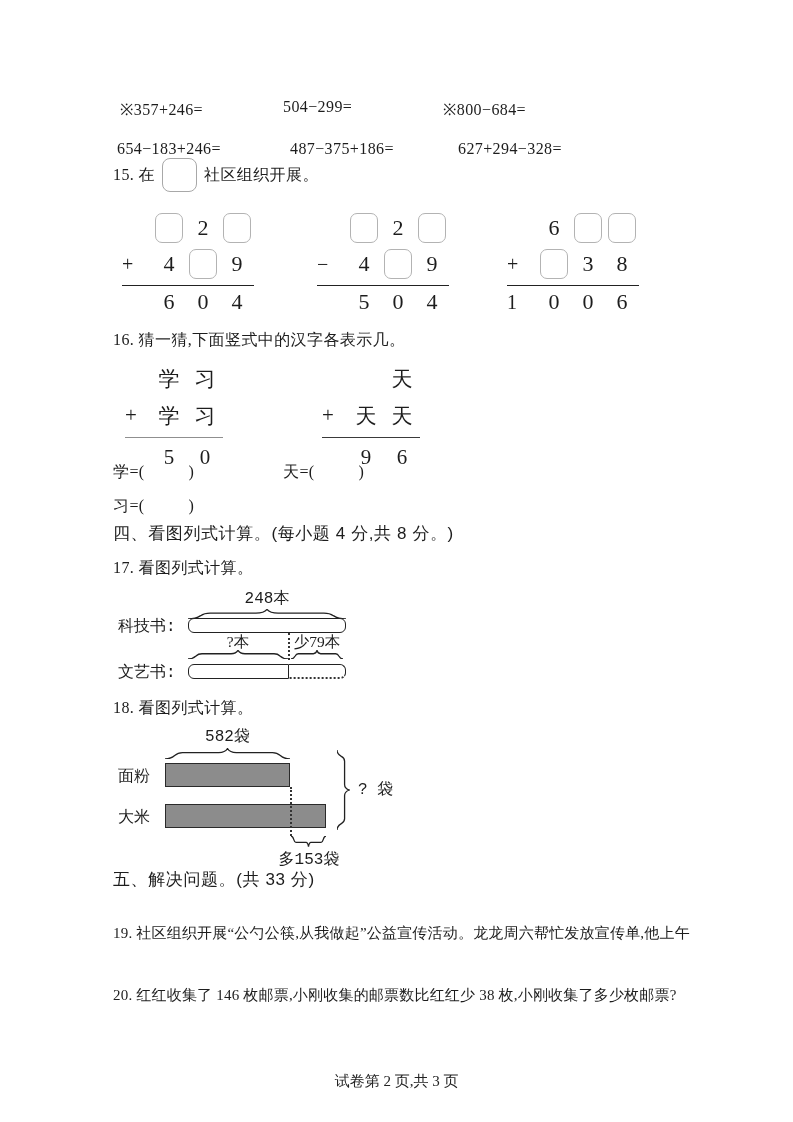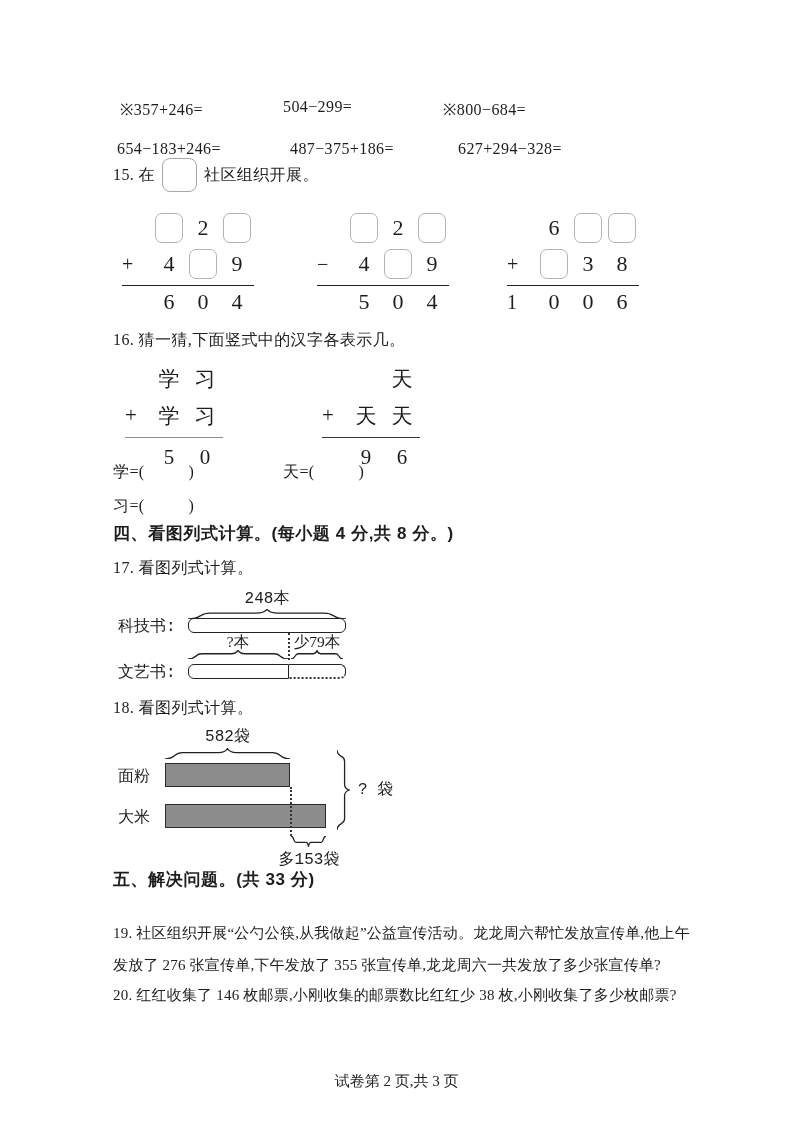--- a/index.html
+++ b/index.html
@@ -2,21 +2,21 @@
 <html><head>
 <meta charset="utf-8">
 <style>
   html,body { margin:0; padding:0; background:#fff; }
   .page { position:relative; width:793px; height:1122px; background:#ffffff;
           font-family:"Liberation Serif","DejaVu Serif",serif; color:#1d1d1d; overflow:hidden; }
   .abs { position:absolute; }
   .oral { font-size:16px; letter-spacing:0.4px; white-space:nowrap; }
   .qline { font-size:16px; letter-spacing:0.4px; white-space:nowrap; }
   .body-text { font-size:15px; letter-spacing:0.2px; white-space:nowrap;margin-top:24px; }
-  .heading { font-family:"Liberation Sans","DejaVu Sans",sans-serif; font-weight:700;
+  .heading { font-family:"Liberation Sans","DejaVu Sans",sans-serif; font-weight:400;
              font-size:17px; letter-spacing:0.6px; white-space:nowrap; }
   .footer { font-size:15px; width:793px; text-align:center; color:#222; }
 
   
   .vp { display:flex; flex-direction:column; width:132px; }
   .vrow { display:flex; align-items:center; height:36px; }
   .vrow-sum { height:30px; }
   .vcell { width:34px; height:100%; display:flex; align-items:center; justify-content:center;
            font-size:22px; }
   .vop { width:30px; justify-content:flex-start; font-size:20px; }
@@ -235,18 +235,17 @@
     </svg>
     <span class="abs dlabel center" style="left:147px;top:123px;width:88px">多153袋</span>
     <svg class="abs brace" style="left:219px;top:24px" width="13" height="80" viewBox="0 0 12 100" preserveAspectRatio="none">
       <path d="M0,0 C0,3 1.5,6 4,8 C6,9.5 7,11 7,14 L7,43 C7,46.5 8,48.5 11.5,50 C8,51.5 7,53.5 7,57 L7,86 C7,89 6,90.5 4,92 C1.5,94 0,97 0,100"></path>
     </svg>
     <span class="abs dlabel" style="left:240px;top:53px">? 袋</span>
   </div>
 
   <div class="abs heading" style="left:113px;top:868px">五、解决问题。(共 33 分)</div>
   <div class="abs body-text" style="left:113px;top:900px">19. 社区组织开展“公勺公筷,从我做起”公益宣传活动。龙龙周六帮忙发放宣传单,他上午</div>
-  <div class="abs body-text" style="left:113px;top:932px">发放了 276 张宣传单,下午发放了 355 张宣传单,龙龙周六一共发放了多少张宣传单?</div>
   <div class="abs body-text" style="left:113px;top:962px">20. 红红收集了 146 枚邮票,小刚收集的邮票数比红红少 38 枚,小刚收集了多少枚邮票?</div>
 
   <div class="abs footer" style="left:0;top:1072px">试卷第 2 页,共 3 页</div>
 
 </div>
 
 </body></html>

